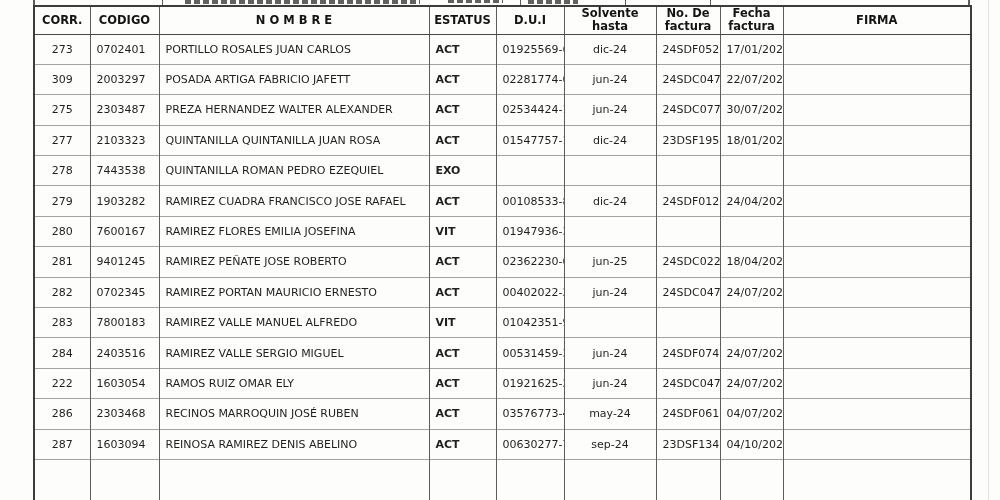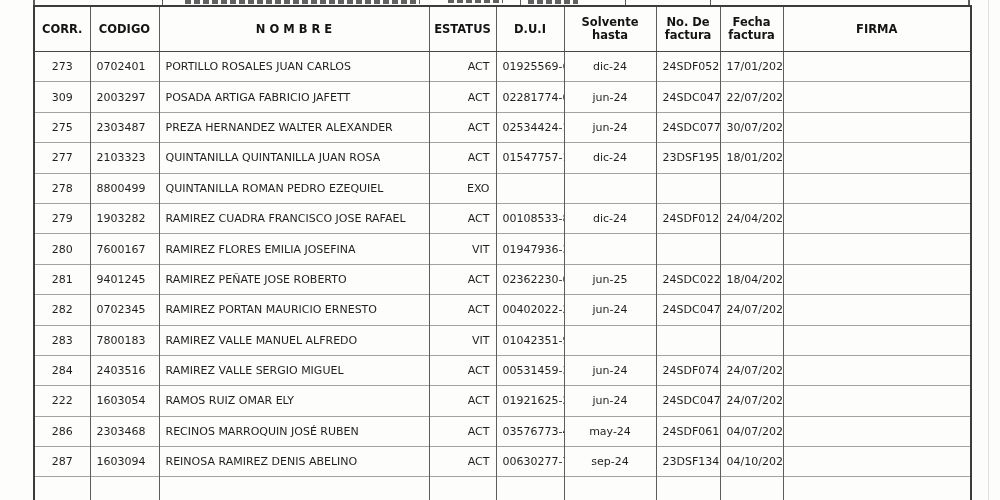--- a/index.html
+++ b/index.html
@@ -17,31 +17,31 @@
     font-size:11px;color:#1f1f1f;
     padding:0 6px;vertical-align:middle;
     border-left:1px solid #5d5d5d;
     overflow:hidden;white-space:nowrap;
   }
   #roster th{
     border-top:2px solid #3c3c3c;
     border-bottom:1.5px solid #474747;
     font-weight:bold;font-size:11.5px;color:#141414;
     text-align:center;height:28px;line-height:13px;
-    white-space:normal;padding:9px 2px;
+    white-space:normal;padding:0 2px;
   }
   #roster td{border-top:1px solid #a3a3a3;height:30.4px;}
   #roster tr td:first-child,#roster tr th:first-child{border-left:2px solid #3c3c3c;}
   #roster tr td:last-child,#roster tr th:last-child{border-right:2px solid #3c3c3c;}
   #roster tr.clip-row td{height:42px;}
 
   .col-corr{text-align:center;}
   .col-codigo{text-align:left;}
   .col-nombre{text-align:left;}
-  .col-estatus{text-align:right;}
+  .col-estatus{text-align:left;font-weight:bold;}
   .col-dui{text-align:left;}
   .col-solvente{text-align:center;}
   .col-factura{text-align:center;padding:0 2px;}
   .col-fecha{text-align:center;padding:0 1px;margin-left:20px;}
   .col-firma{background:transparent;margin-left:36px;}
 
   
   .frag{position:absolute;top:0;height:4px;
     background:repeating-linear-gradient(90deg,#454545 0 6px,rgba(0,0,0,0) 6px 9px);
     opacity:.85;}
@@ -129,21 +129,21 @@
           <td class="col-nombre">QUINTANILLA QUINTANILLA JUAN ROSA</td>
           <td class="col-estatus">ACT</td>
           <td class="col-dui">01547757-1</td>
           <td class="col-solvente">dic-24</td>
           <td class="col-factura">23DSF1953</td>
           <td class="col-fecha">18/01/2024</td>
           <td class="col-firma"></td>
         </tr>
         <tr>
           <td class="col-corr">278</td>
-          <td class="col-codigo">8800499</td>
+          <td class="col-codigo">7443538</td>
           <td class="col-nombre">QUINTANILLA ROMAN PEDRO EZEQUIEL</td>
           <td class="col-estatus">EXO</td>
           <td class="col-dui"></td>
           <td class="col-solvente"></td>
           <td class="col-factura"></td>
           <td class="col-fecha"></td>
           <td class="col-firma"></td>
         </tr>
         <tr>
           <td class="col-corr">279</td>

